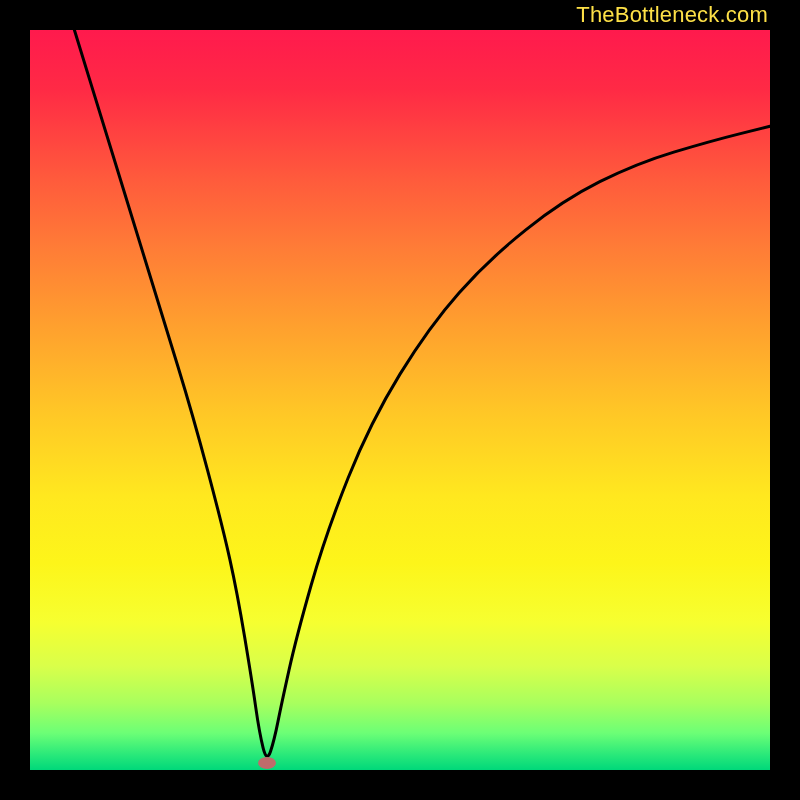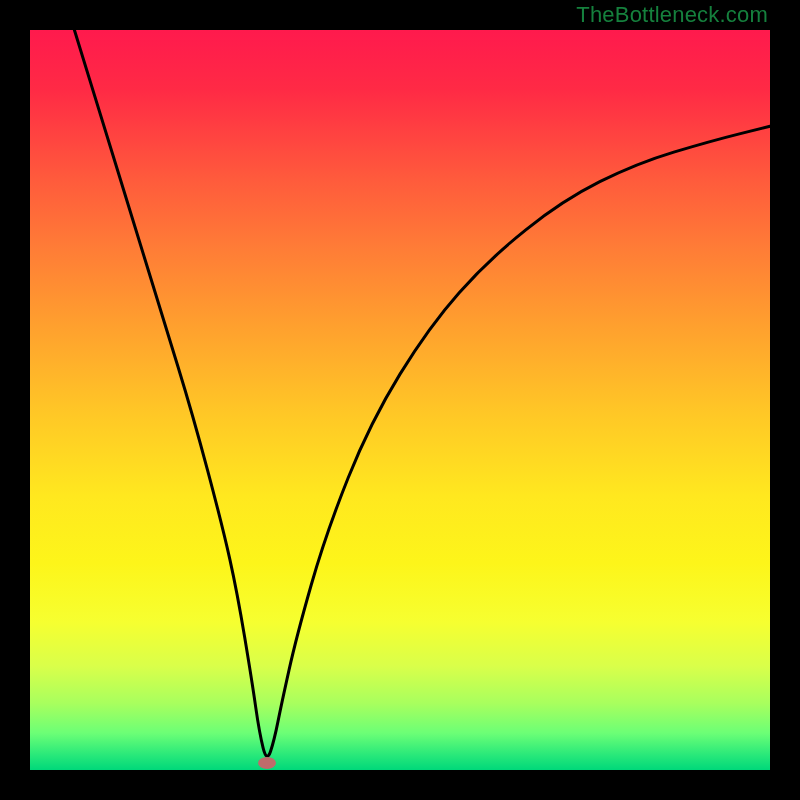--- a/index.html
+++ b/index.html
@@ -36,21 +36,21 @@
       #a8ff5e 91%,
       #6cff76 95%,
       #28e87a 98%,
       #00d87a 100%
     );
   }
   .watermark {
     position: absolute;
     top: 2px;
     right: 32px;
-    color: #15803d;
+    color: #fde047;
     font-size: 22px;
     font-weight: 500;
     letter-spacing: 0.2px;
   }
   svg.curve {
     position: absolute;
     left: 0;
     top: 0;
     width: 740px;
     height: 740px;

